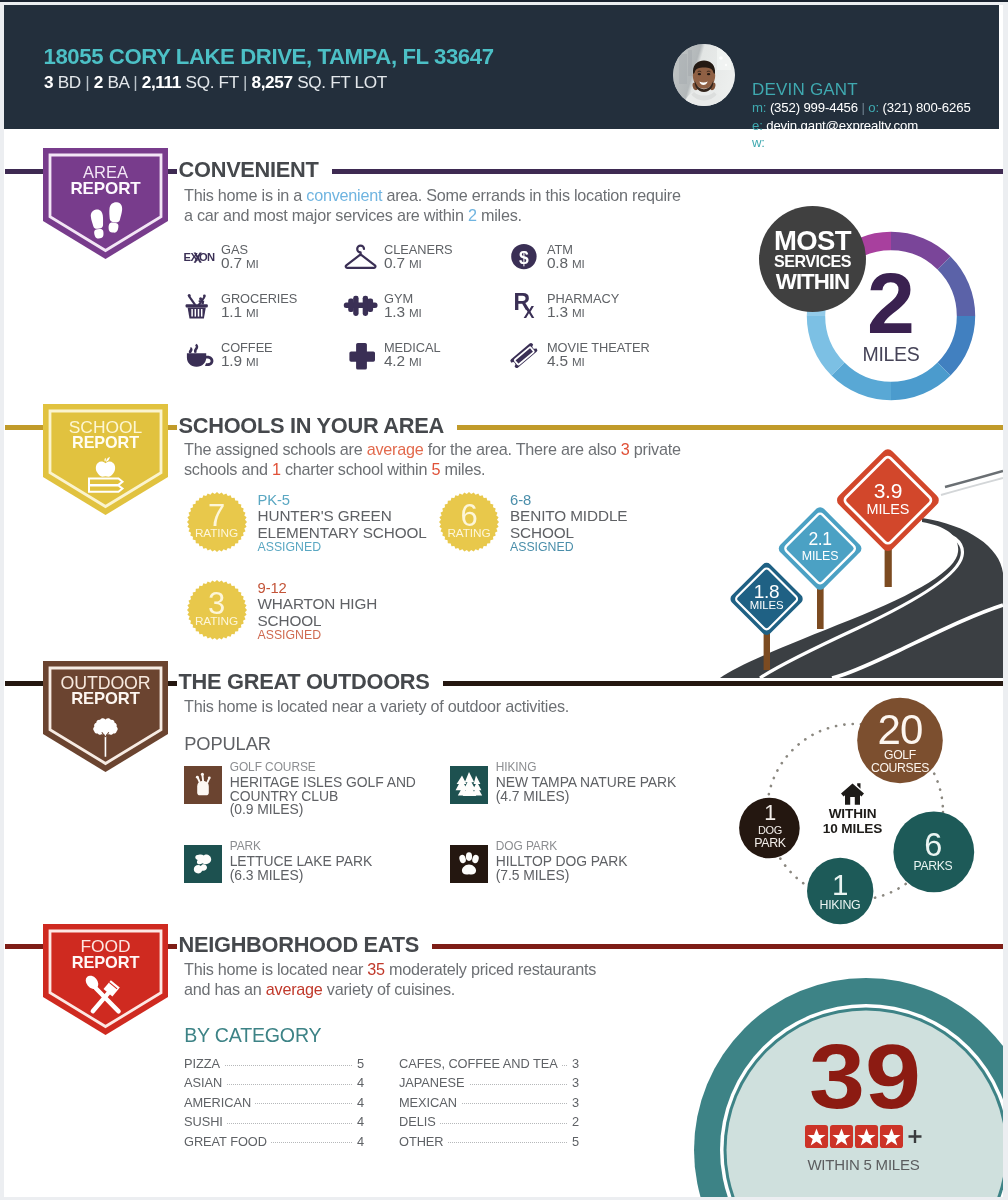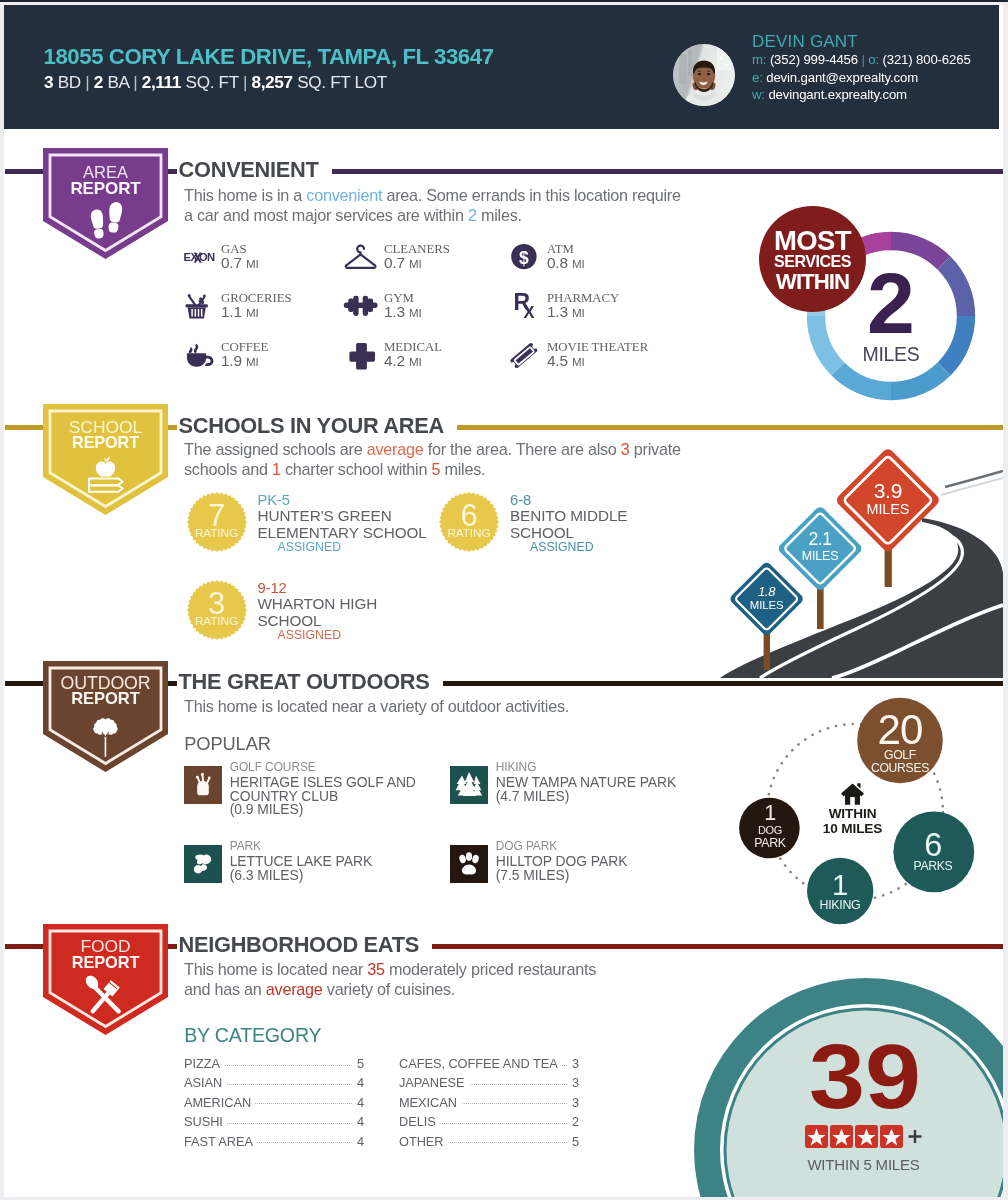--- a/index.html
+++ b/index.html
@@ -15,74 +15,74 @@
   .hdr{position:absolute;left:0;top:0;width:999px;height:129px;background:#232f3c;}
   .hdr-addr{position:absolute;left:43.5px;top:44px;font-size:22.2px;font-weight:bold;
             letter-spacing:-.42px;color:#4cc0c6;white-space:nowrap;}
   .hdr-sub{position:absolute;left:44px;top:72px;font-size:17.2px;letter-spacing:-.35px;color:#e4e8ec;white-space:nowrap;}
   .hdr-sub b{font-weight:bold;color:#ffffff;}
   .hdr-sub .sep{color:#b9c2c9;font-weight:normal;}
 
   .avatar{position:absolute;left:673px;top:44px;width:62px;height:62px;border-radius:50%;
           overflow:hidden;background:#b9bfc4;}
   .agent{position:absolute;left:752px;top:32px;width:250px;}
-  .agent-name{font-size:17px;color:#3fa9b0;letter-spacing:.2px;line-height:19px;}
+  .agent-name{font-size:17px;color:#3fa9b0;letter-spacing:.2px;line-height:19px;margin-top:48px;}
   .agent-line{font-size:13.2px;color:#ffffff;line-height:17.6px;white-space:nowrap;letter-spacing:-.15px;}
   .agent-line .k{color:#3fa9b0;}
   .agent-line .bar{color:#6f818f;}
 
   
   .rule{position:absolute;height:5px;}
   .badge{position:absolute;width:125px;height:111px;}
   .badge svg{display:block;position:absolute;left:0;top:0;}
   .badge-txt{position:absolute;left:0;width:125px;text-align:center;line-height:1.0;}
   .badge-t1{font-size:16.5px;letter-spacing:0;}
   .badge-t2{font-size:17px;font-weight:bold;letter-spacing:-.1px;}
 
   .sec-title{position:absolute;font-size:21.8px;font-weight:bold;color:#45484c;
              letter-spacing:-.3px;white-space:nowrap;}
   .sec-desc{position:absolute;font-size:16.2px;color:#6d7074;line-height:19.6px;letter-spacing:-.25px;}
 
   .poi{position:absolute;width:170px;height:36px;}
-  .poi .nm{position:absolute;left:42px;top:2px;font-size:12.8px;color:#5f6266;letter-spacing:-.05px;white-space:nowrap;font-family:Liberation Serif, serif;}
+  .poi .nm{position:absolute;left:42px;top:2px;font-size:12.8px;color:#5f6266;letter-spacing:-.05px;white-space:nowrap;}
   .poi .ds{position:absolute;left:42px;top:14px;font-size:15.4px;color:#5f6266;letter-spacing:-.2px;white-space:nowrap;}
   .poi .ds .u{font-size:11.6px;letter-spacing:0;}
   .poi .ic{position:absolute;left:0;top:0px;width:40px;height:32px;}
   .poi .ic svg{display:block;}
 
 
   
   .school{position:absolute;}
   .school .rb{position:absolute;left:0;top:0;}
   .school .rv{position:absolute;left:0;top:8px;width:60px;text-align:center;font-size:31px;color:#fdf6d9;line-height:31px;}
   .school .rl{position:absolute;left:0;top:34.6px;width:60px;text-align:center;font-size:11.8px;color:#fdf6d9;letter-spacing:-.1px;}
   .school .gr{position:absolute;left:71px;top:0px;font-size:14.8px;letter-spacing:-.1px;white-space:nowrap;}
   .school .n1{position:absolute;left:71px;top:15.8px;font-size:15.3px;color:#5f6165;letter-spacing:-.1px;white-space:nowrap;}
   .school .n2{position:absolute;left:71px;top:32.6px;font-size:15.3px;color:#5f6165;letter-spacing:-.1px;white-space:nowrap;}
-  .school .st{position:absolute;left:71px;top:48.8px;font-size:12.3px;letter-spacing:0;white-space:nowrap;margin-left:20px;}
+  .school .st{position:absolute;left:71px;top:48.8px;font-size:12.3px;letter-spacing:0;white-space:nowrap;}
 
 
   
   .place{position:absolute;}
   .place .pic{position:absolute;left:0;top:0;}
   .place .cat{position:absolute;left:45.7px;top:-6.2px;font-size:11.9px;color:#8b8d90;letter-spacing:-.05px;white-space:nowrap;}
   .place .pn1{position:absolute;left:45.7px;top:8.2px;font-size:13.9px;color:#5f6165;letter-spacing:-.05px;white-space:nowrap;}
   .place .pn2{position:absolute;left:45.7px;top:21.7px;font-size:13.9px;color:#5f6165;letter-spacing:-.05px;white-space:nowrap;}
   .place .pd{position:absolute;left:45.7px;font-size:13.9px;color:#5f6165;letter-spacing:-.05px;white-space:nowrap;}
 
 
   
   .catrow{position:relative;height:19.4px;white-space:nowrap;font-size:12.8px;color:#5f6266;letter-spacing:-.05px;}
   .catrow .cn{position:absolute;left:0;top:0;background:#fff;padding-right:4px;}
   .catrow .cv{position:absolute;right:0;top:0;background:#fff;padding-left:4px;text-align:right;}
   .catrow .cd{position:absolute;left:0;right:0;top:8.5px;border-bottom:1.3px dotted #b6b8ba;}
 
   
   .donut{position:absolute;}
-  .bubble{position:absolute;border-radius:50%;background:#7f1d1d;color:#fff;text-align:center;}
+  .bubble{position:absolute;border-radius:50%;background:#404040;color:#fff;text-align:center;}
   .bubble .l{display:block;font-weight:bold;}
   .dv{position:absolute;font-weight:bold;color:#3a2150;}
   .du{position:absolute;color:#454357;}
 </style>
 </head>
 <body>
 
 <div class="topline"></div>
 <div class="page">
   <div class="frame">
@@ -378,21 +378,21 @@
           <rect x="-30.8" y="-30.8" width="61.6" height="61.6" rx="5.4" fill="#4ba1c4"></rect>
           <rect x="-25.6" y="-25.6" width="51.2" height="51.2" rx="3.6" fill="none" stroke="#ffffff" stroke-width="2.4"></rect>
         </g>
         <g transform="translate(187.9,60.2) rotate(45)">
           <rect x="-37.8" y="-37.8" width="75.6" height="75.6" rx="6.2" fill="#d2472b"></rect>
           <rect x="-31.6" y="-31.6" width="63.2" height="63.2" rx="4.2" fill="none" stroke="#ffffff" stroke-width="2.8"></rect>
         </g>
       </g>
     </svg>
     <div style="position:absolute;left:40.6px;top:144px;width:52px;text-align:center;color:#fff;">
-      <div style="font-size:13px;line-height:15px;letter-spacing:-.3px;font-style:italic;">1.8</div>
+      <div style="font-size:19px;line-height:15px;letter-spacing:-.3px;">1.8</div>
       <div style="font-size:11.4px;line-height:13px;letter-spacing:-.1px;">MILES</div>
     </div>
     <div style="position:absolute;left:92.1px;top:91px;width:56px;text-align:center;color:#fff;">
       <div style="font-size:17.5px;line-height:17.5px;letter-spacing:-.3px;">2.1</div>
       <div style="font-size:12.4px;line-height:14px;letter-spacing:-.1px;">MILES</div>
     </div>
     <div style="position:absolute;left:155.9px;top:40px;width:64px;text-align:center;color:#fff;">
       <div style="font-size:21px;line-height:21px;letter-spacing:-.3px;">3.9</div>
       <div style="font-size:14.4px;line-height:17px;letter-spacing:-.1px;">MILES</div>
     </div>
@@ -563,21 +563,21 @@
             <span class="cn">AMERICAN</span>
             <span class="cv">4</span>
           </div>
           <div class="catrow">
             <span class="cd"></span>
             <span class="cn">SUSHI</span>
             <span class="cv">4</span>
           </div>
           <div class="catrow">
             <span class="cd"></span>
-            <span class="cn">FAST AREA</span>
+            <span class="cn">GREAT FOOD</span>
             <span class="cv">4</span>
           </div>
         </div>
     <div class="catcol" style="position:absolute;left:399px;top:1056px;width:180px;">
           <div class="catrow">
             <span class="cd"></span>
             <span class="cn">CAFES, COFFEE AND TEA</span>
             <span class="cv">3</span>
           </div>
           <div class="catrow">

